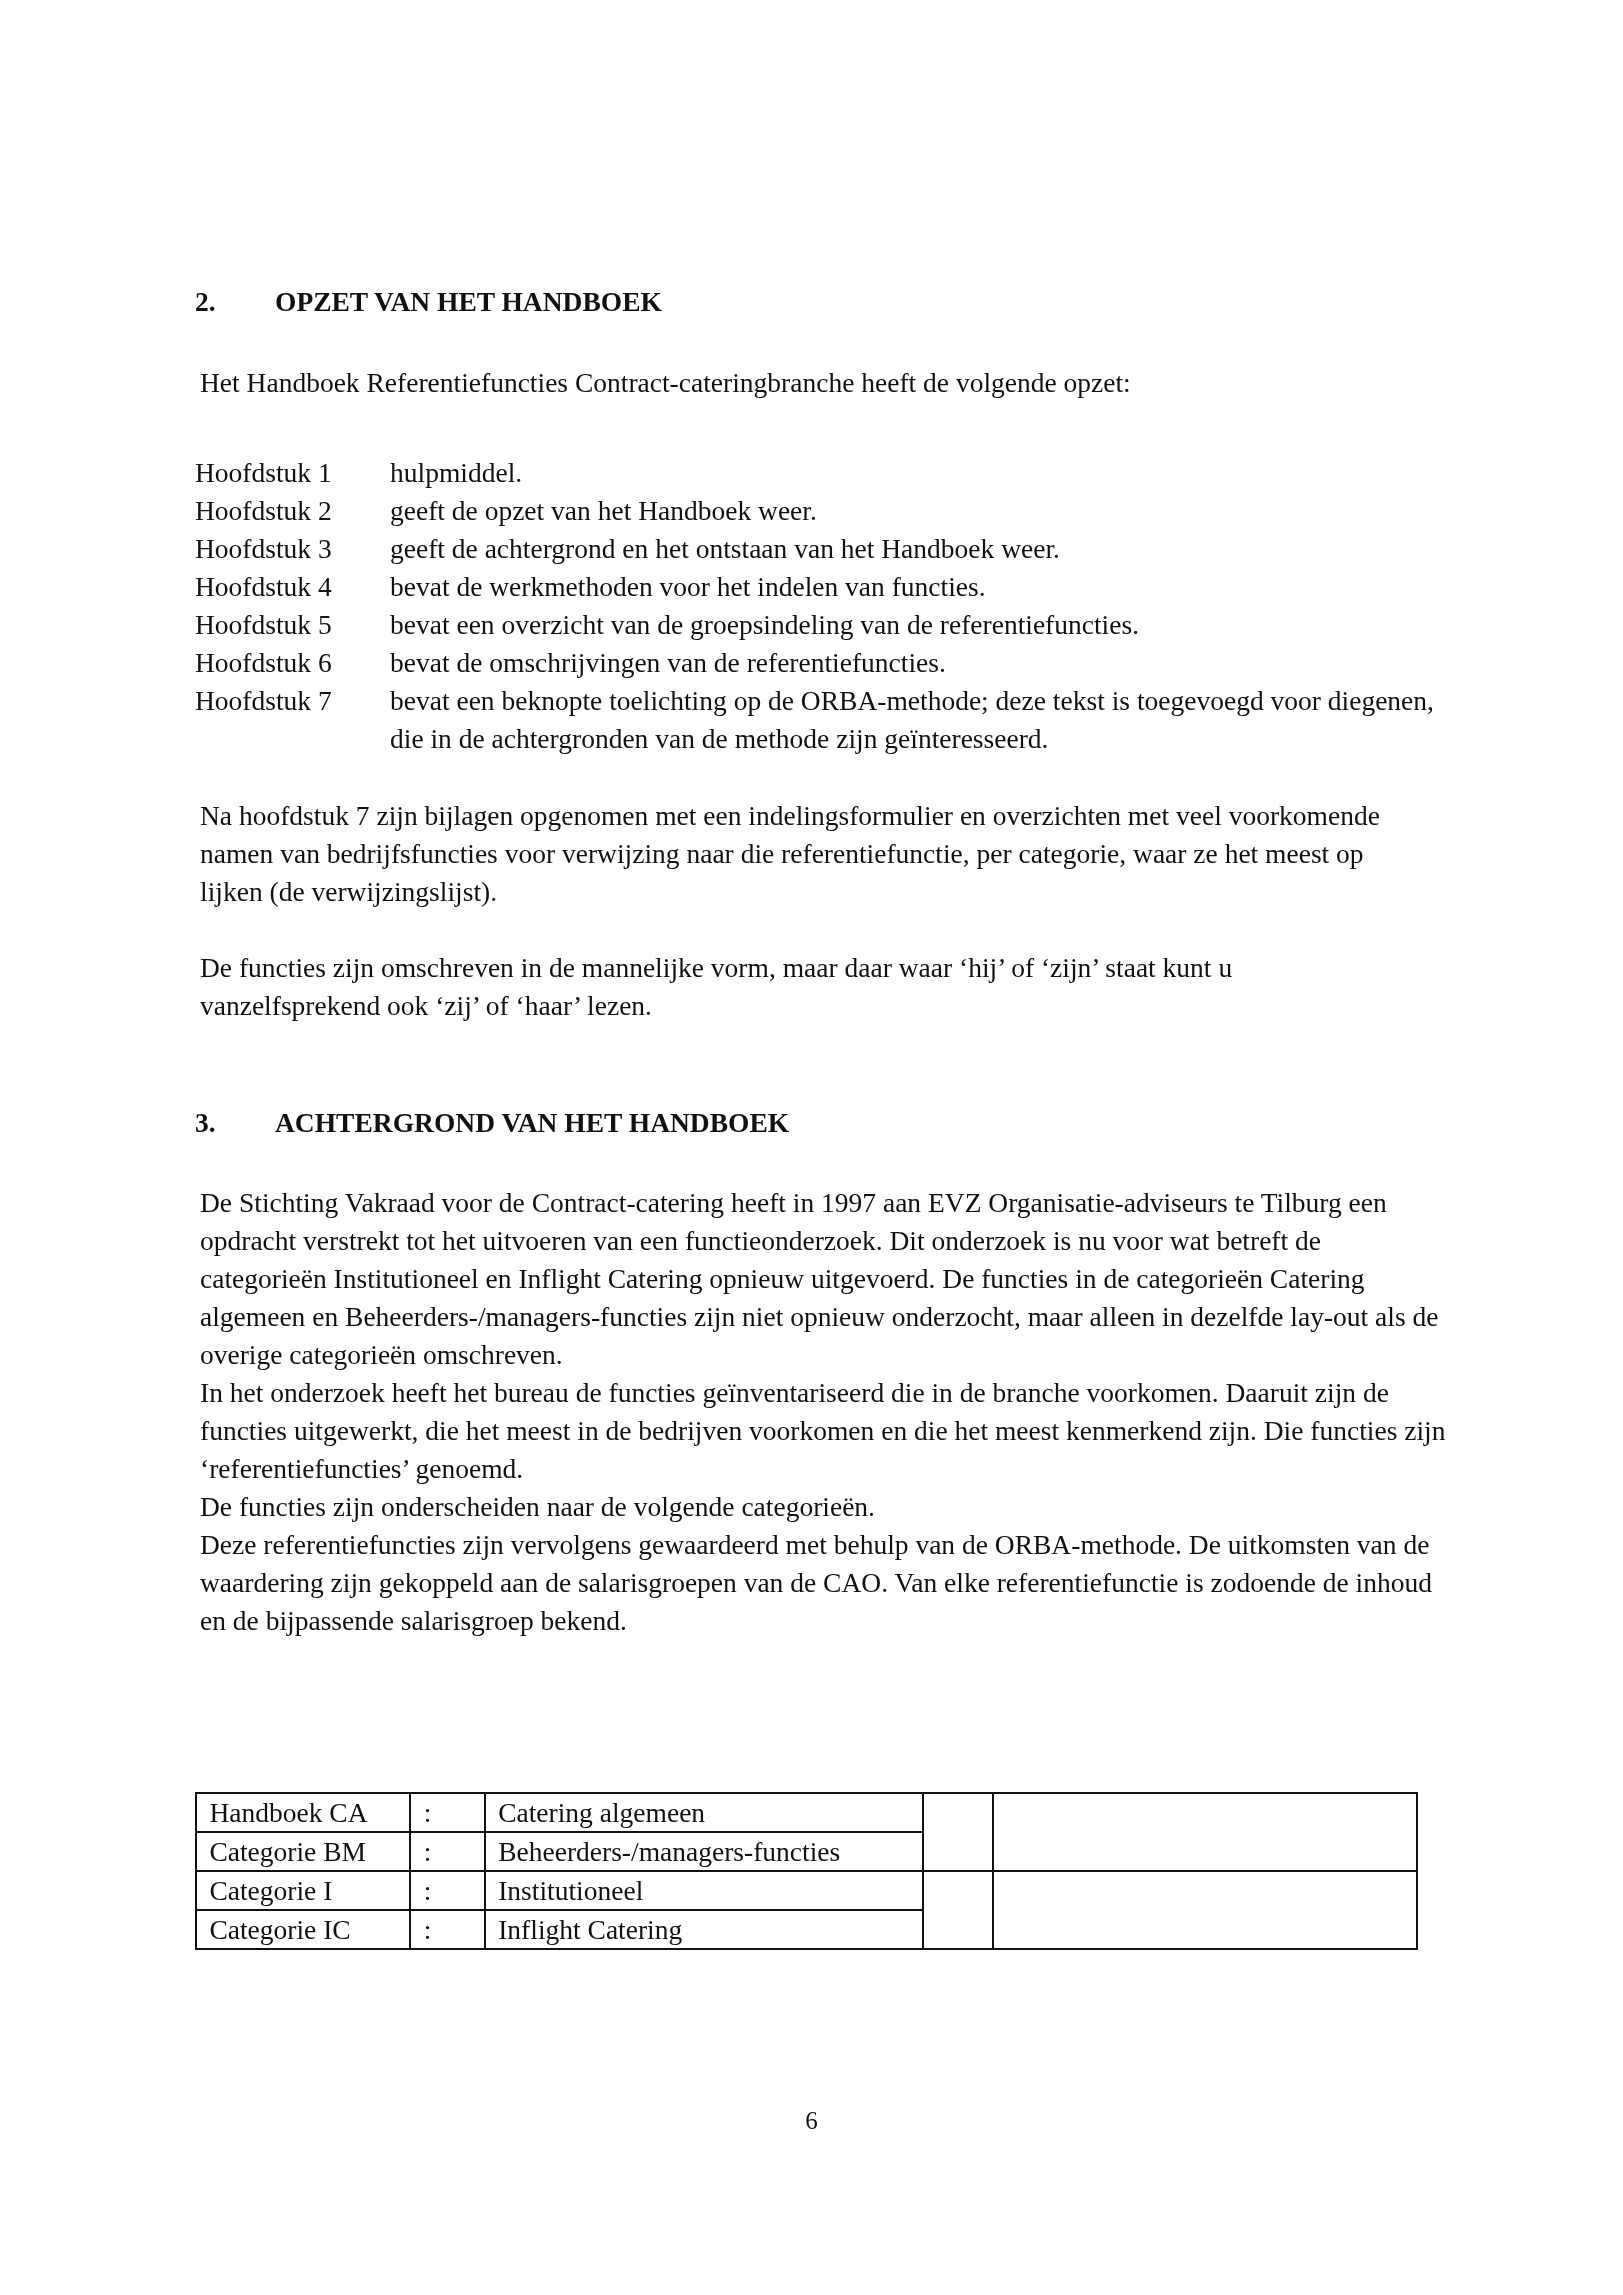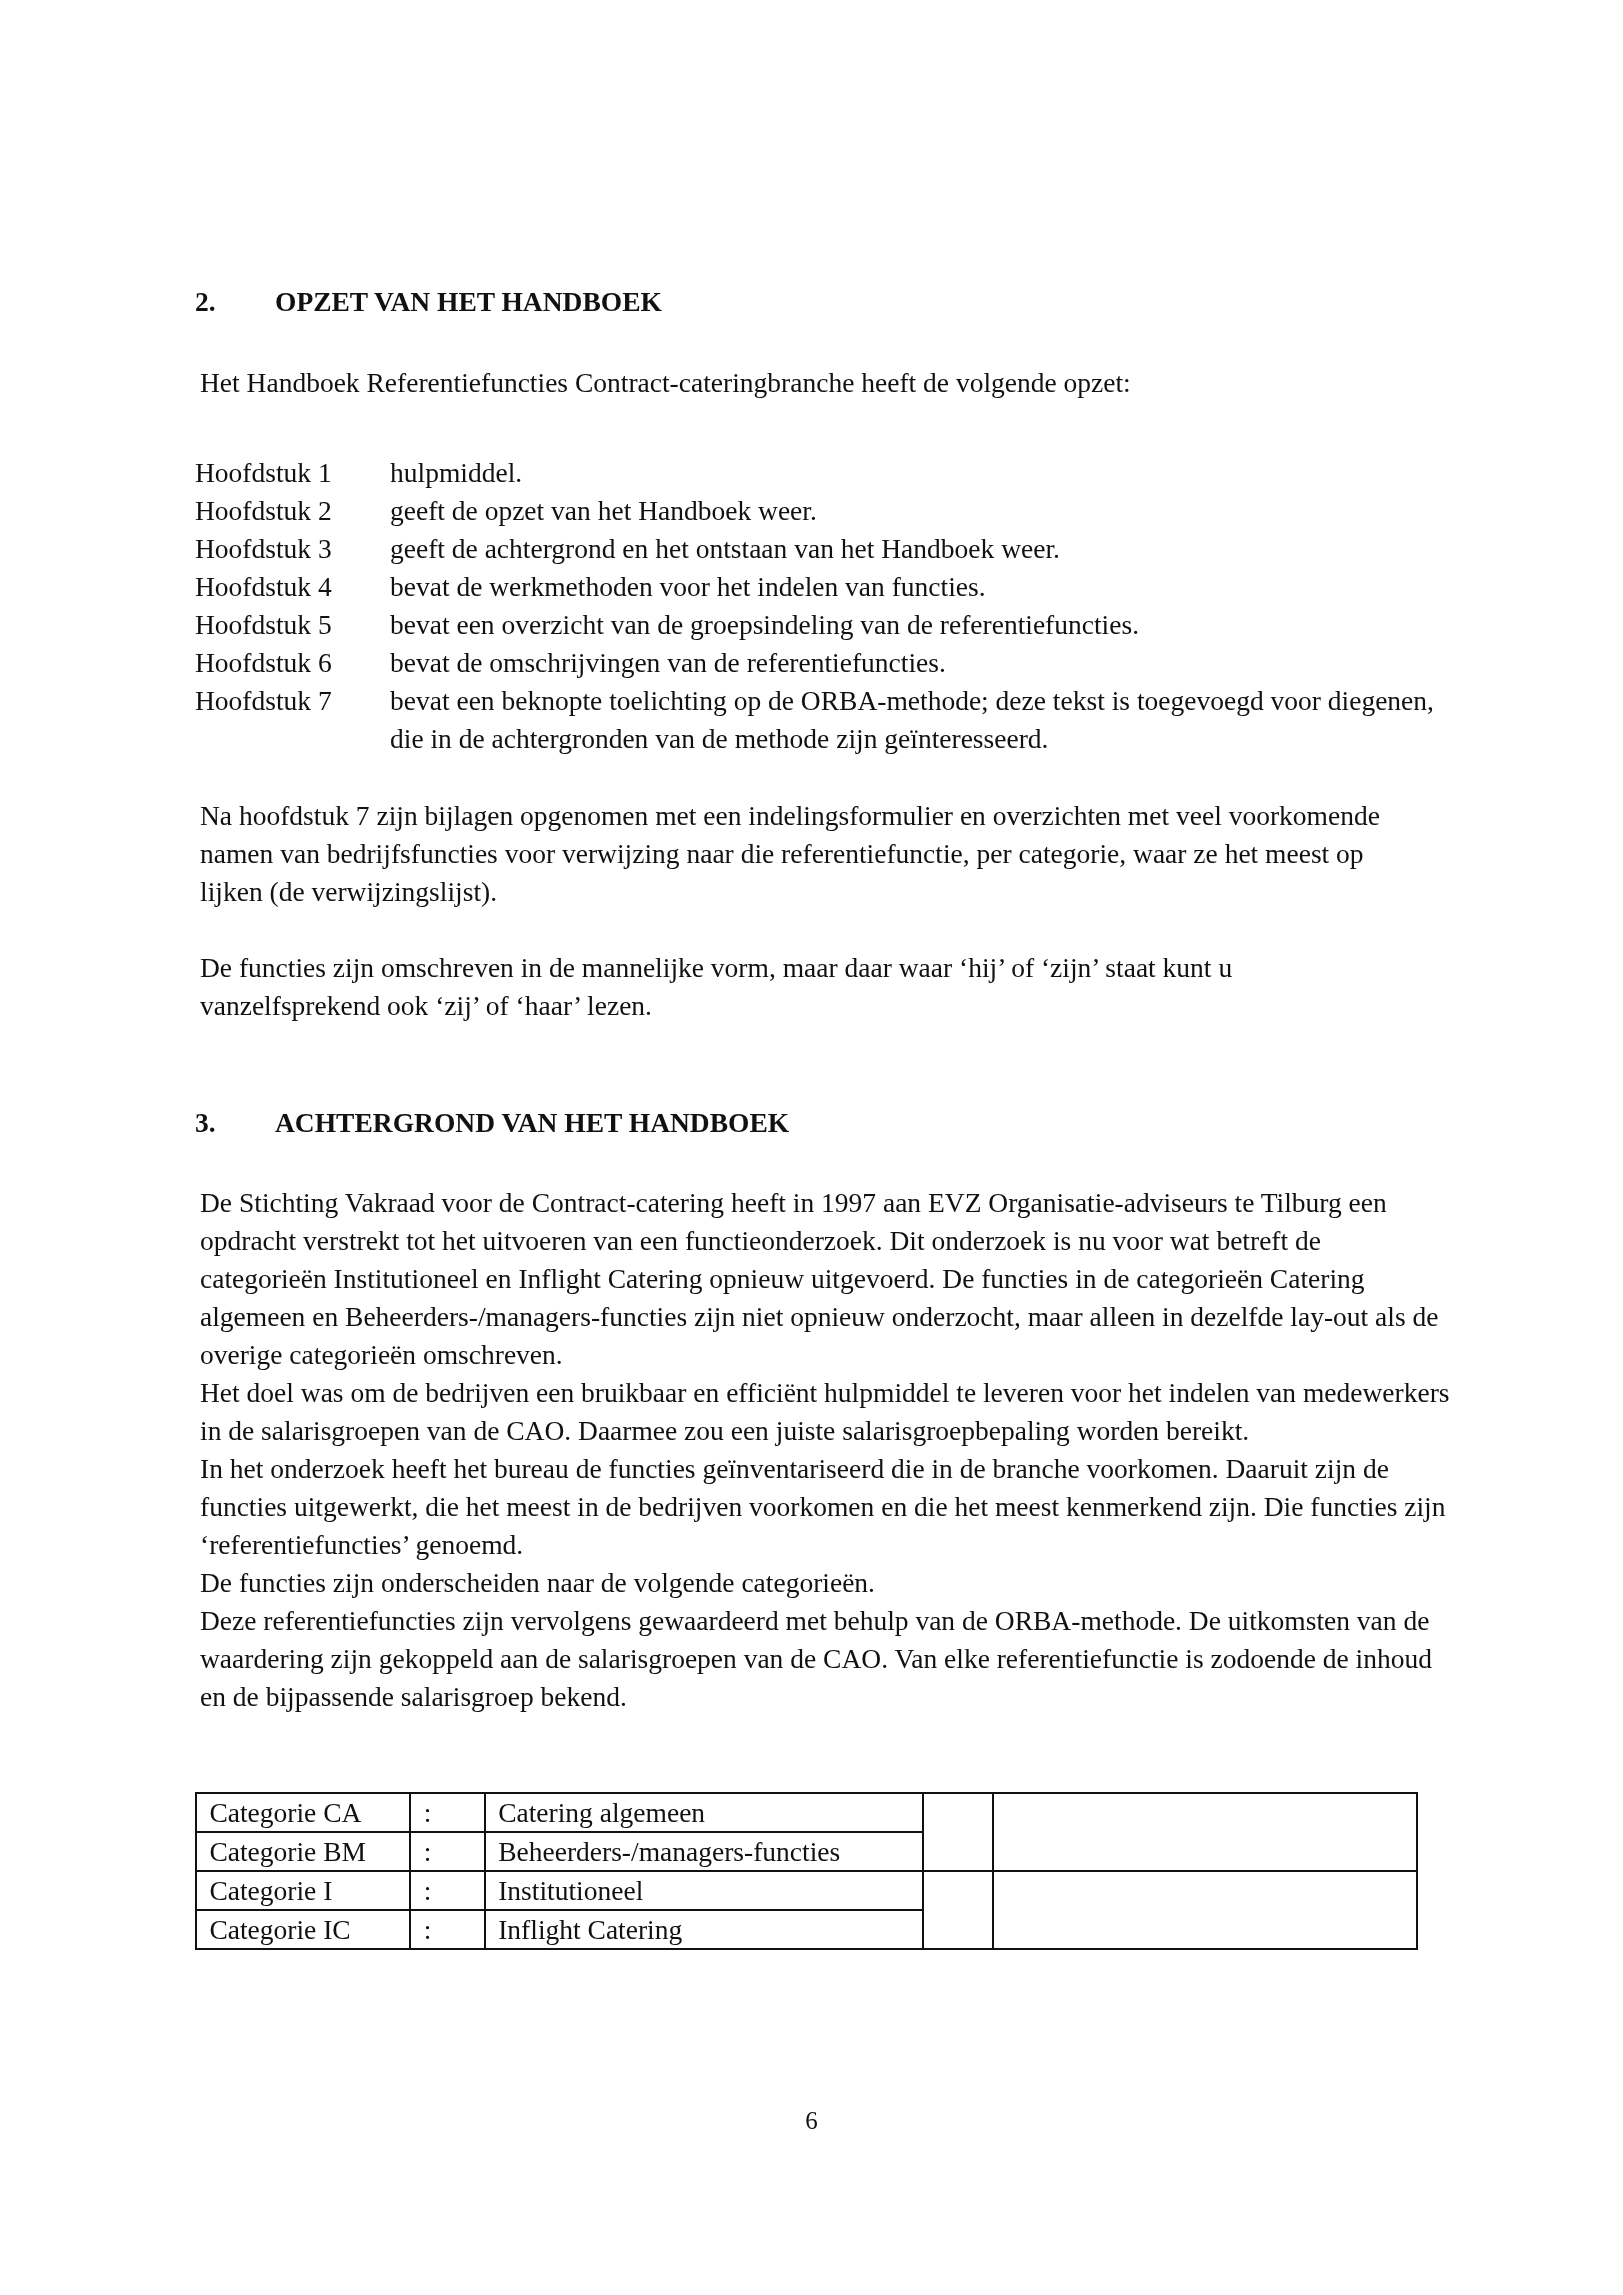--- a/index.html
+++ b/index.html
@@ -87,30 +87,29 @@
   <div class="para text" style="top:949px; width:1153px;">
     <p>De functies zijn omschreven in de mannelijke vorm, maar daar waar ‘hij’ of ‘zijn’ staat kunt u vanzelfsprekend ook ‘zij’ of ‘haar’ lezen.</p>
   </div>
 
   <div class="heading" style="top:1107px;">
     <span class="num">3.</span><span>ACHTERGROND VAN HET HANDBOEK</span>
   </div>
 
   <div class="para text" style="top:1184px; width:1251px;">
     <p>De Stichting Vakraad voor de Contract-catering heeft in 1997 aan EVZ Organisatie-adviseurs te Tilburg een opdracht verstrekt tot het uitvoeren van een functieonderzoek. Dit onderzoek is nu voor wat betreft de categorieën Institutioneel en Inflight Catering opnieuw uitgevoerd. De functies in de categorieën Catering algemeen en Beheerders-/managers-functies zijn niet opnieuw onderzocht, maar alleen in dezelfde lay-out als de overige categorieën omschreven.</p>
-    <p>Het doel was om de bedrijven een bruikbaar en efficiënt hulpmiddel te leveren voor het indelen van medewerkers in de salarisgroepen van de CAO. Daarmee zou een juiste salarisgroepbepaling worden bereikt.</p>
     <p>In het onderzoek heeft het bureau de functies geïnventariseerd die in de branche voorkomen. Daaruit zijn de functies uitgewerkt, die het meest in de bedrijven voorkomen en die het meest kenmerkend zijn. Die functies zijn ‘referentiefuncties’ genoemd.</p>
     <p>De functies zijn onderscheiden naar de volgende categorieën.</p>
     <p>Deze referentiefuncties zijn vervolgens gewaardeerd met behulp van de ORBA-methode. De uitkomsten van de waardering zijn gekoppeld aan de salarisgroepen van de CAO. Van elke referentiefunctie is zodoende de inhoud en de bijpassende salarisgroep bekend.</p>
   </div>
 
   <table class="cats">
     <tbody>
         <tr>
-      <td class="c-label">Categorie CA</td>
+      <td class="c-label">Handboek CA</td>
       <td class="c-colon">:</td>
       <td class="c-value">Catering algemeen</td>
       <td class="c-blank1" rowspan="2"></td>
       <td class="c-blank2" rowspan="2"></td>
     </tr>
     <tr>
       <td class="c-label">Categorie BM</td>
       <td class="c-colon">:</td>
       <td class="c-value">Beheerders-/managers-functies</td>
     </tr>

